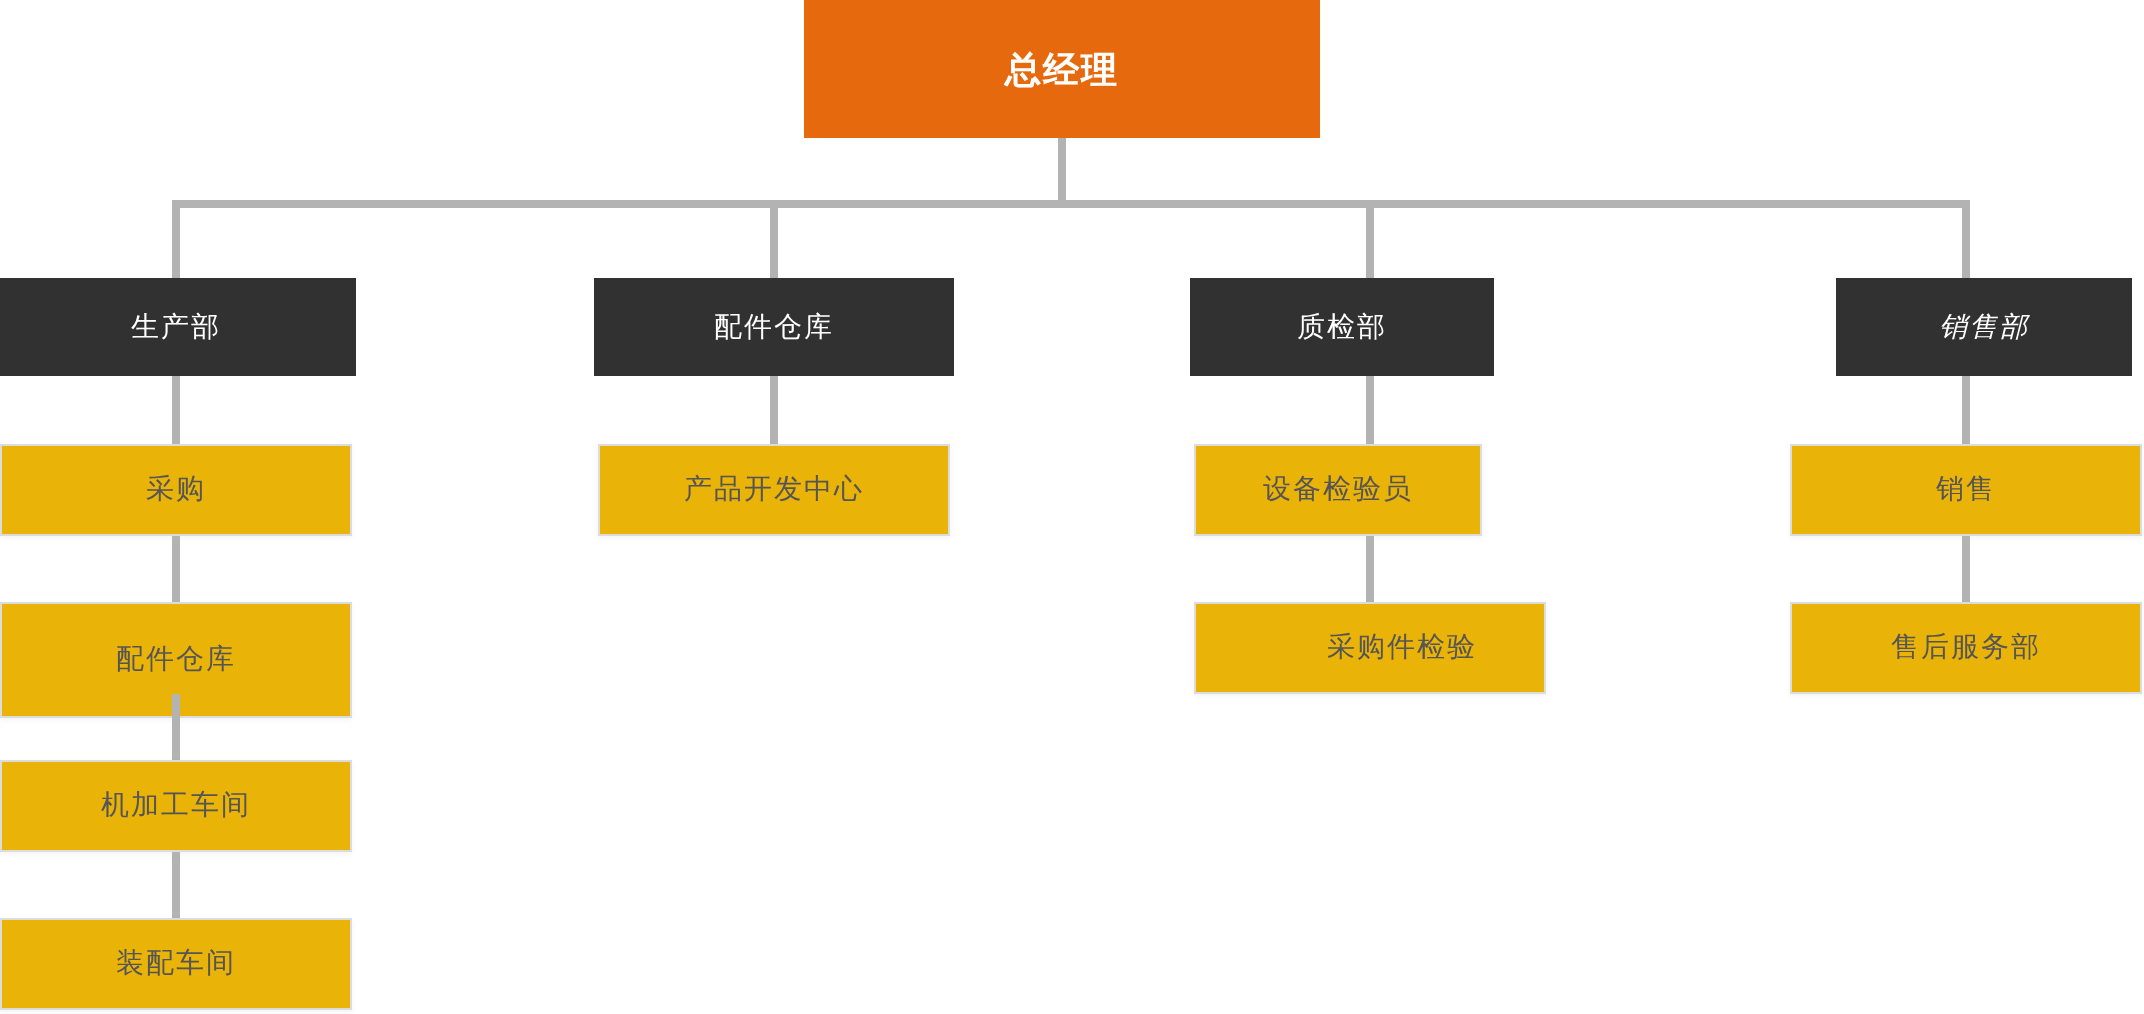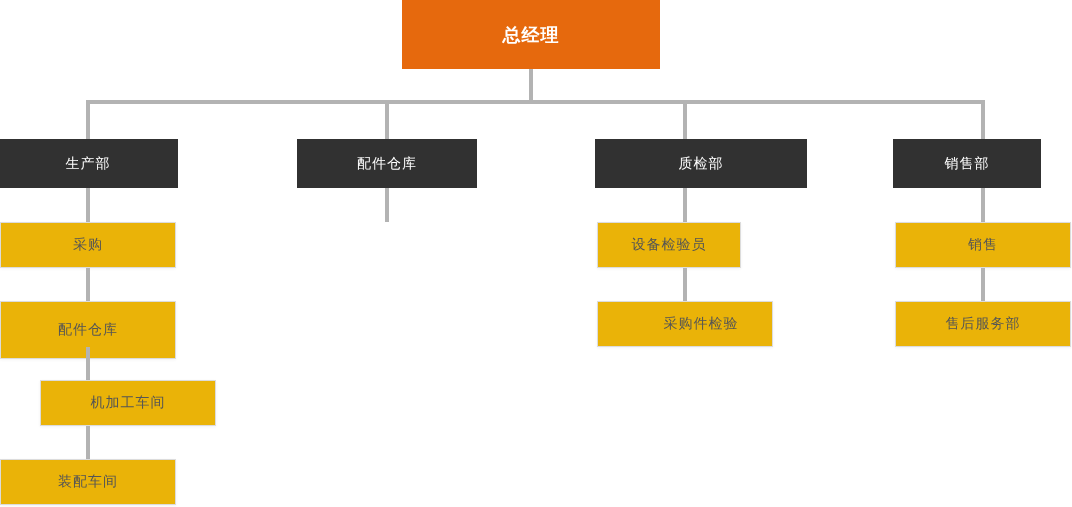--- a/index.html
+++ b/index.html
@@ -56,32 +56,33 @@
   <div class="connector" style="left:385px; top:104px; width:4px; height:35px;"></div>
   <div class="connector" style="left:683px; top:104px; width:4px; height:35px;"></div>
   <div class="connector" style="left:981px; top:104px; width:4px; height:35px;"></div>
 
   <div class="node dept-node" style="left:-2px; top:139px; width:180px; height:49px;">生产部</div>
   <div class="connector" style="left:86px; top:188px; width:4px; height:34px;"></div>
   <div class="node child-node" style="left:0; top:222px; width:176px; height:46px;">采购</div>
   <div class="connector" style="left:86px; top:268px; width:4px; height:33px;"></div>
   <div class="node child-node" style="left:0; top:301px; width:176px; height:58px;">配件仓库</div>
   <div class="connector" style="left:86px; top:347px; width:4px; height:33px;"></div>
-  <div class="node child-node" style="left:0; top:380px; width:176px; height:46px;margin-left:40px;">机加工车间</div>
+  <div class="node child-node" style="left:0; top:380px; width:176px; height:46px;">机加工车间</div>
   <div class="connector" style="left:86px; top:426px; width:4px; height:33px;"></div>
   <div class="node child-node" style="left:0; top:459px; width:176px; height:46px;">装配车间</div>
 
   <div class="node dept-node" style="left:297px; top:139px; width:180px; height:49px;">配件仓库</div>
   <div class="connector" style="left:385px; top:188px; width:4px; height:34px;"></div>
+  <div class="node child-node" style="left:299px; top:222px; width:176px; height:46px;">产品开发中心</div>
 
-  <div class="node dept-node" style="left:595px; top:139px; width:212px; height:49px;">质检部</div>
+  <div class="node dept-node" style="left:595px; top:139px; width:152px; height:49px;">质检部</div>
   <div class="connector" style="left:683px; top:188px; width:4px; height:34px;"></div>
   <div class="node child-node" style="left:597px; top:222px; width:144px; height:46px;">设备检验员</div>
   <div class="connector" style="left:683px; top:268px; width:4px; height:33px;"></div>
   <div class="node child-node" style="left:597px; top:301px; width:176px; height:46px;padding-left:32px;">采购件检验</div>
 
-  <div class="node dept-node" style="left:893px; top:139px; width:148px; height:49px;">销售部</div>
+  <div class="node dept-node" style="left:918px; top:139px; width:148px; height:49px;font-style:italic;">销售部</div>
   <div class="connector" style="left:981px; top:188px; width:4px; height:34px;"></div>
   <div class="node child-node" style="left:895px; top:222px; width:176px; height:46px;">销售</div>
   <div class="connector" style="left:981px; top:268px; width:4px; height:33px;"></div>
   <div class="node child-node" style="left:895px; top:301px; width:176px; height:46px;">售后服务部</div>
 
 </div>
 
 </body></html>

